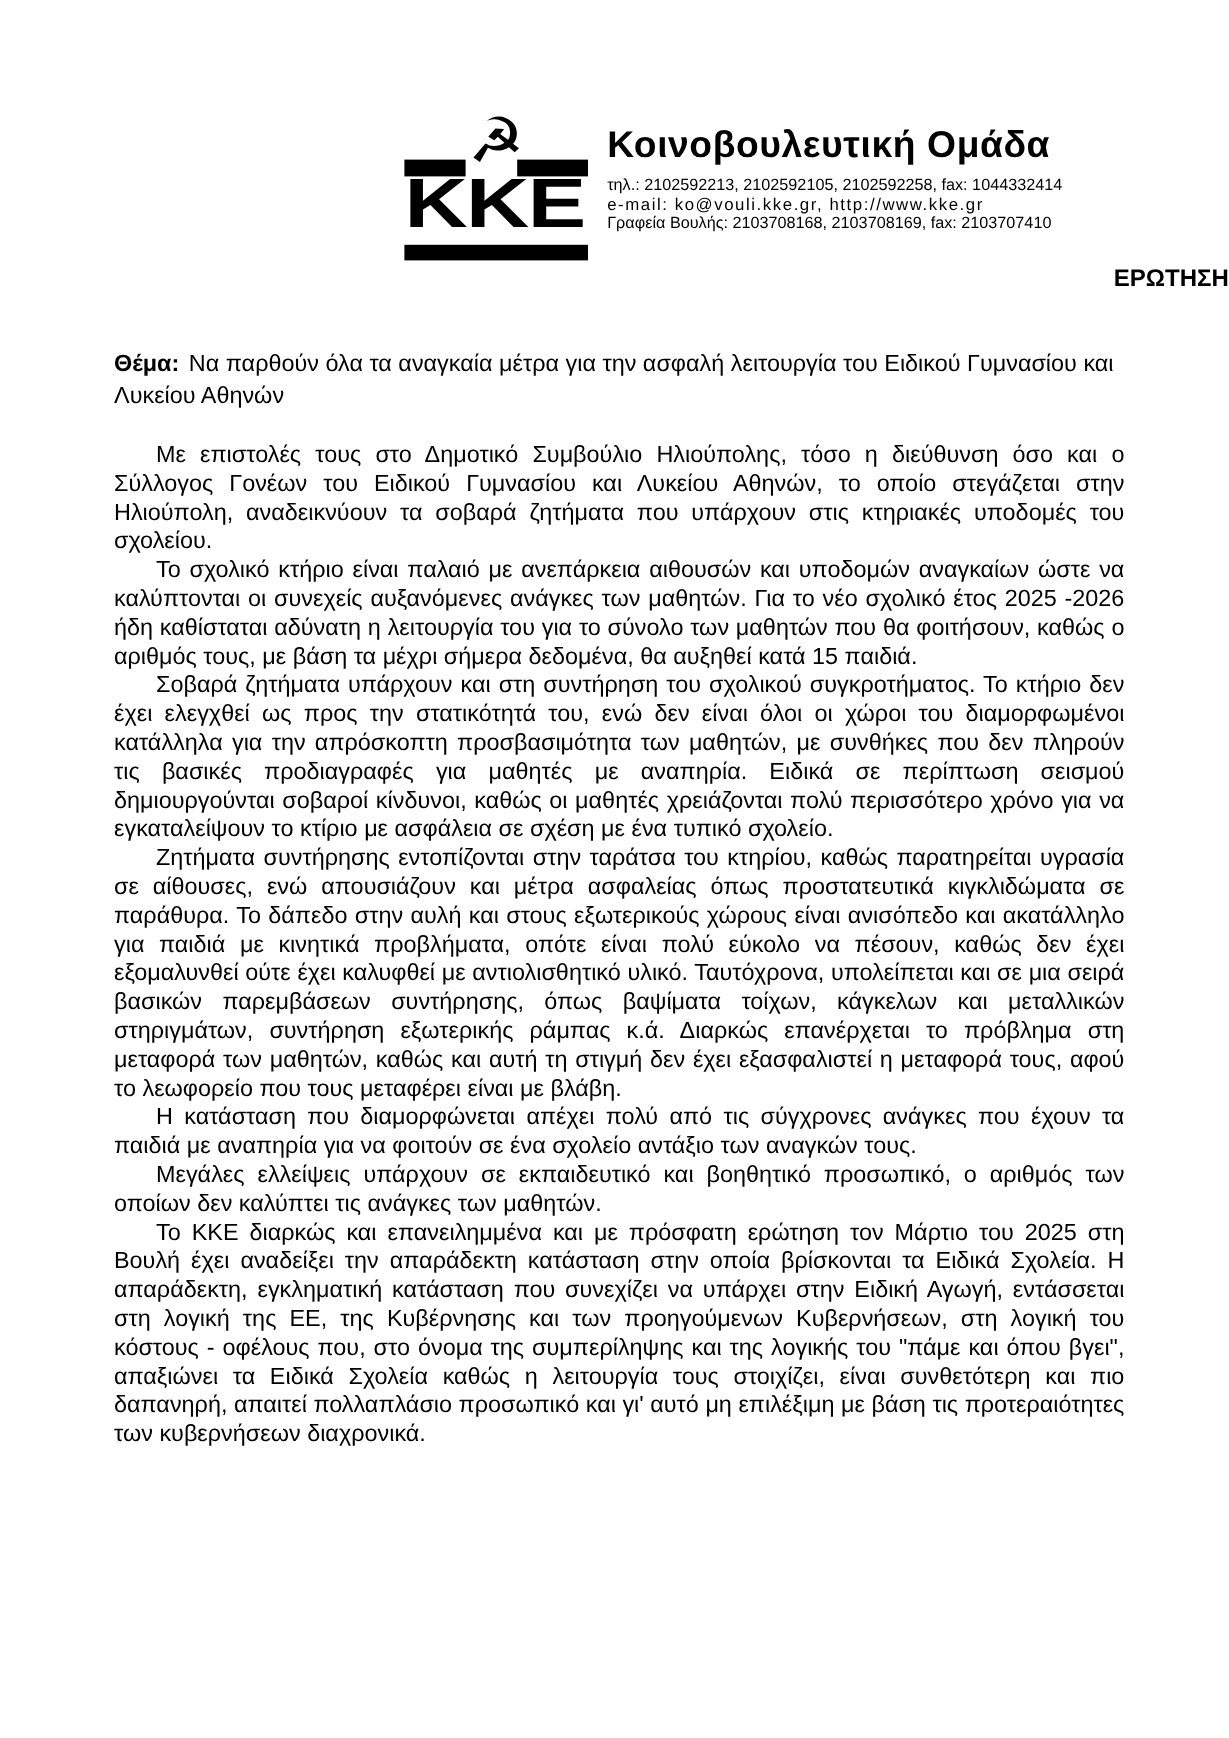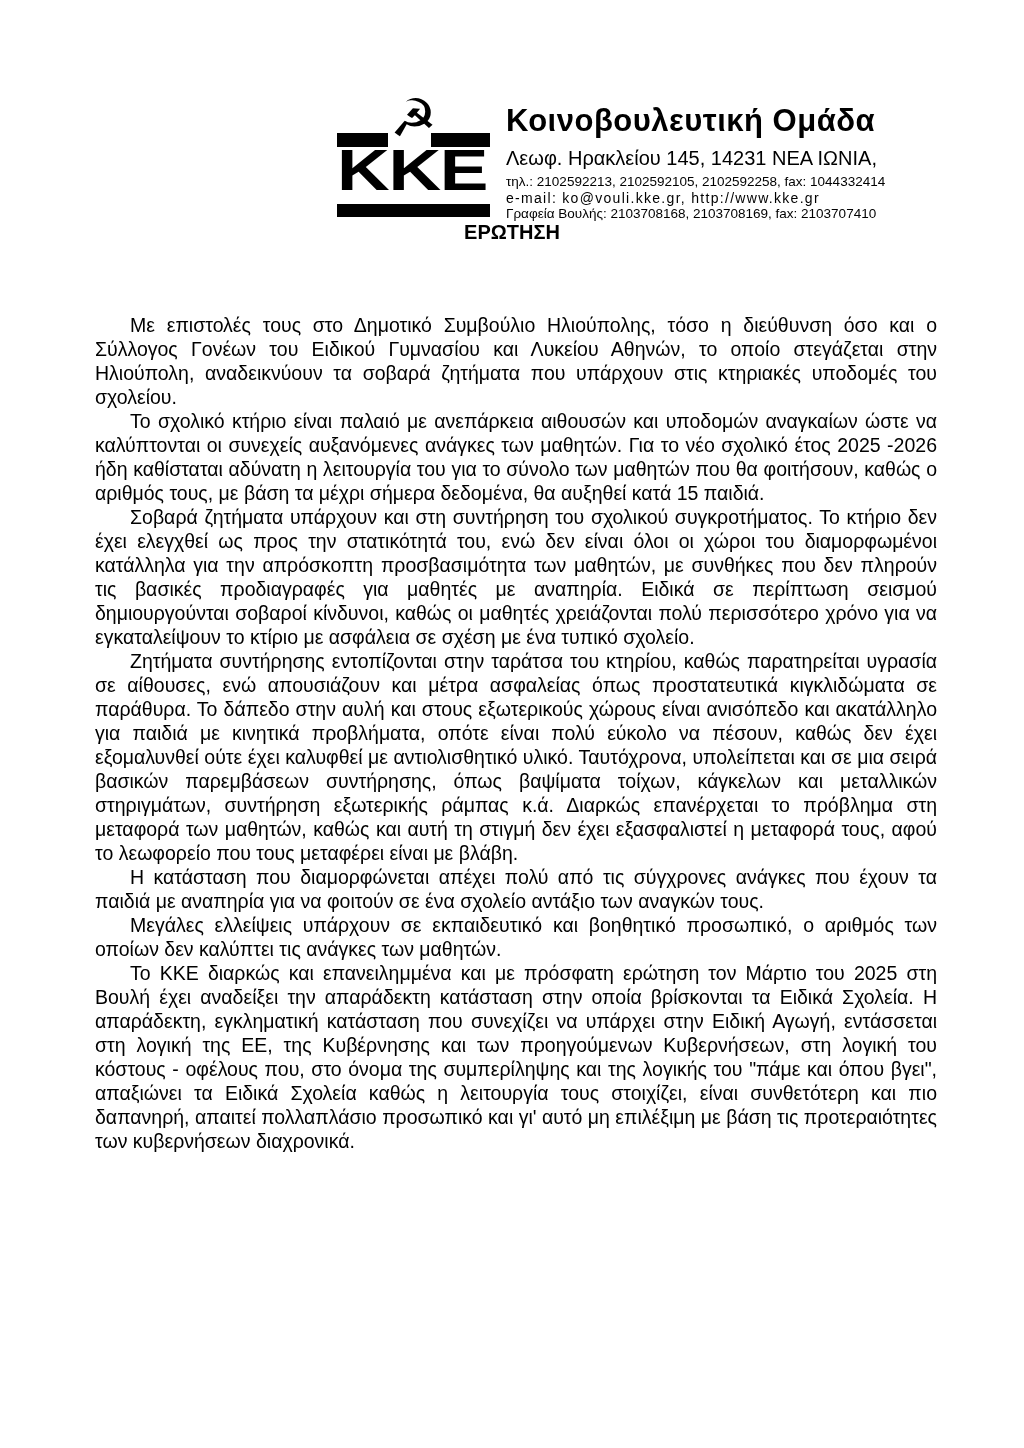--- a/index.html
+++ b/index.html
@@ -45,21 +45,21 @@
   }
   .contact { margin-left:16px; padding-top:2px; }
   .org-title {
     font-size:31px; font-weight:bold; letter-spacing:0.5px; line-height:1.25;
   }
   .address-line { font-size:20px; margin-top:6px; line-height:1.1; }
   .phone-line  { font-size:13.5px; margin-top:5px; line-height:16px; }
   .email-line  { font-size:14px; letter-spacing:1.3px; line-height:16px; }
   .office-line { font-size:13.5px; line-height:16px; }
   .heading-block { position:absolute; top:221px; left:0; width:100%; text-align:center; }
-  .doc-type-heading { font-size:20px; font-weight:bold; line-height:23px; }
+  .doc-type-heading { font-size:20px; font-weight:bold; line-height:23px;text-align:right; }
   .recipients-line { font-size:20px; font-weight:bold; line-height:23px; margin-top:2px; white-space:pre-wrap; }
   
   .content {
     position:absolute; top:290px; left:95px; width:842px;
   }
   .subject { font-size:19.5px; line-height:27px; }
   .subject .label { font-weight:bold; margin-right:8px; }
   .body-text { margin-top:23px; }
   .body-text p {
     font-size:19.5px; line-height:24px;
@@ -75,32 +75,34 @@
   <div class="letterhead">
     <div class="logo">
       <span class="hs">☭</span>
       <span class="bar-top-left"></span>
       <span class="bar-top-right"></span>
       <span class="kke-text">KKE</span>
       <span class="bar-bottom"></span>
     </div>
     <div class="contact">
       <div class="org-title">Κοινοβουλευτική Ομάδα</div>
-      <div class="address-line">Λεωφ. Ηρακλείου 145, 14231 ΝΕΑ ΙΩΝΙΑ,</div>
       <div class="phone-line">τηλ.: 2102592213, 2102592105, 2102592258, fax: 1044332414</div>
       <div class="email-line">e-mail: ko@vouli.kke.gr, http://www.kke.gr</div>
       <div class="office-line">Γραφεία Βουλής: 2103708168, 2103708169, fax: 2103707410</div>
     </div>
   </div>
 
   <div class="heading-block">
     <div class="doc-type-heading">ΕΡΩΤΗΣΗ</div>
   </div>
 
   <div class="content">
+    <div class="subject">
+      <span class="label">Θέμα:</span><span>Να παρθούν όλα τα αναγκαία μέτρα για την ασφαλή λειτουργία του Ειδικού Γυμνασίου και Λυκείου Αθηνών</span>
+    </div>
     <div class="body-text">
       <p>Με επιστολές τους στο Δημοτικό Συμβούλιο Ηλιούπολης, τόσο η διεύθυνση όσο και ο Σύλλογος Γονέων του Ειδικού Γυμνασίου και Λυκείου Αθηνών, το οποίο στεγάζεται στην Ηλιούπολη, αναδεικνύουν τα σοβαρά ζητήματα που υπάρχουν στις κτηριακές υποδομές του σχολείου.</p>
       <p>Το σχολικό κτήριο είναι παλαιό με ανεπάρκεια αιθουσών και υποδομών αναγκαίων ώστε να καλύπτονται οι συνεχείς αυξανόμενες ανάγκες των μαθητών. Για το νέο σχολικό έτος 2025 -2026 ήδη καθίσταται αδύνατη η λειτουργία του για το σύνολο των μαθητών που θα φοιτήσουν, καθώς ο αριθμός τους, με βάση τα μέχρι σήμερα δεδομένα, θα αυξηθεί κατά 15 παιδιά.</p>
       <p>Σοβαρά ζητήματα υπάρχουν και στη συντήρηση του σχολικού συγκροτήματος. Το κτήριο δεν έχει ελεγχθεί ως προς την στατικότητά του, ενώ δεν είναι όλοι οι χώροι του διαμορφωμένοι κατάλληλα για την απρόσκοπτη προσβασιμότητα των μαθητών, με συνθήκες που δεν πληρούν τις βασικές προδιαγραφές για μαθητές με αναπηρία. Ειδικά σε περίπτωση σεισμού δημιουργούνται σοβαροί κίνδυνοι, καθώς οι μαθητές χρειάζονται πολύ περισσότερο χρόνο για να εγκαταλείψουν το κτίριο με ασφάλεια σε σχέση με ένα τυπικό σχολείο.</p>
       <p>Ζητήματα συντήρησης εντοπίζονται στην ταράτσα του κτηρίου, καθώς παρατηρείται υγρασία σε αίθουσες, ενώ απουσιάζουν και μέτρα ασφαλείας όπως προστατευτικά κιγκλιδώματα σε παράθυρα. Το δάπεδο στην αυλή και στους εξωτερικούς χώρους είναι ανισόπεδο και ακατάλληλο για παιδιά με κινητικά προβλήματα, οπότε είναι πολύ εύκολο να πέσουν, καθώς δεν έχει εξομαλυνθεί ούτε έχει καλυφθεί με αντιολισθητικό υλικό. Ταυτόχρονα, υπολείπεται και σε μια σειρά βασικών παρεμβάσεων συντήρησης, όπως βαψίματα τοίχων, κάγκελων και μεταλλικών στηριγμάτων, συντήρηση εξωτερικής ράμπας κ.ά. Διαρκώς επανέρχεται το πρόβλημα στη μεταφορά των μαθητών, καθώς και αυτή τη στιγμή δεν έχει εξασφαλιστεί η μεταφορά τους, αφού το λεωφορείο που τους μεταφέρει είναι με βλάβη.</p>
       <p>Η κατάσταση που διαμορφώνεται απέχει πολύ από τις σύγχρονες ανάγκες που έχουν τα παιδιά με αναπηρία για να φοιτούν σε ένα σχολείο αντάξιο των αναγκών τους.</p>
       <p>Μεγάλες ελλείψεις υπάρχουν σε εκπαιδευτικό και βοηθητικό προσωπικό, ο αριθμός των οποίων δεν καλύπτει τις ανάγκες των μαθητών.</p>
       <p>Το ΚΚΕ διαρκώς και επανειλημμένα και με πρόσφατη ερώτηση τον Μάρτιο του 2025 στη Βουλή έχει αναδείξει την απαράδεκτη κατάσταση στην οποία βρίσκονται τα Ειδικά Σχολεία. Η απαράδεκτη, εγκληματική κατάσταση που συνεχίζει να υπάρχει στην Ειδική Αγωγή, εντάσσεται στη λογική της ΕΕ, της Κυβέρνησης και των προηγούμενων Κυβερνήσεων, στη λογική του κόστους - οφέλους που, στο όνομα της συμπερίληψης και της λογικής του "πάμε και όπου βγει", απαξιώνει τα Ειδικά Σχολεία καθώς η λειτουργία τους στοιχίζει, είναι συνθετότερη και πιο δαπανηρή, απαιτεί πολλαπλάσιο προσωπικό και γι' αυτό μη επιλέξιμη με βάση τις προτεραιότητες των κυβερνήσεων διαχρονικά.</p>
     </div>
   </div>

